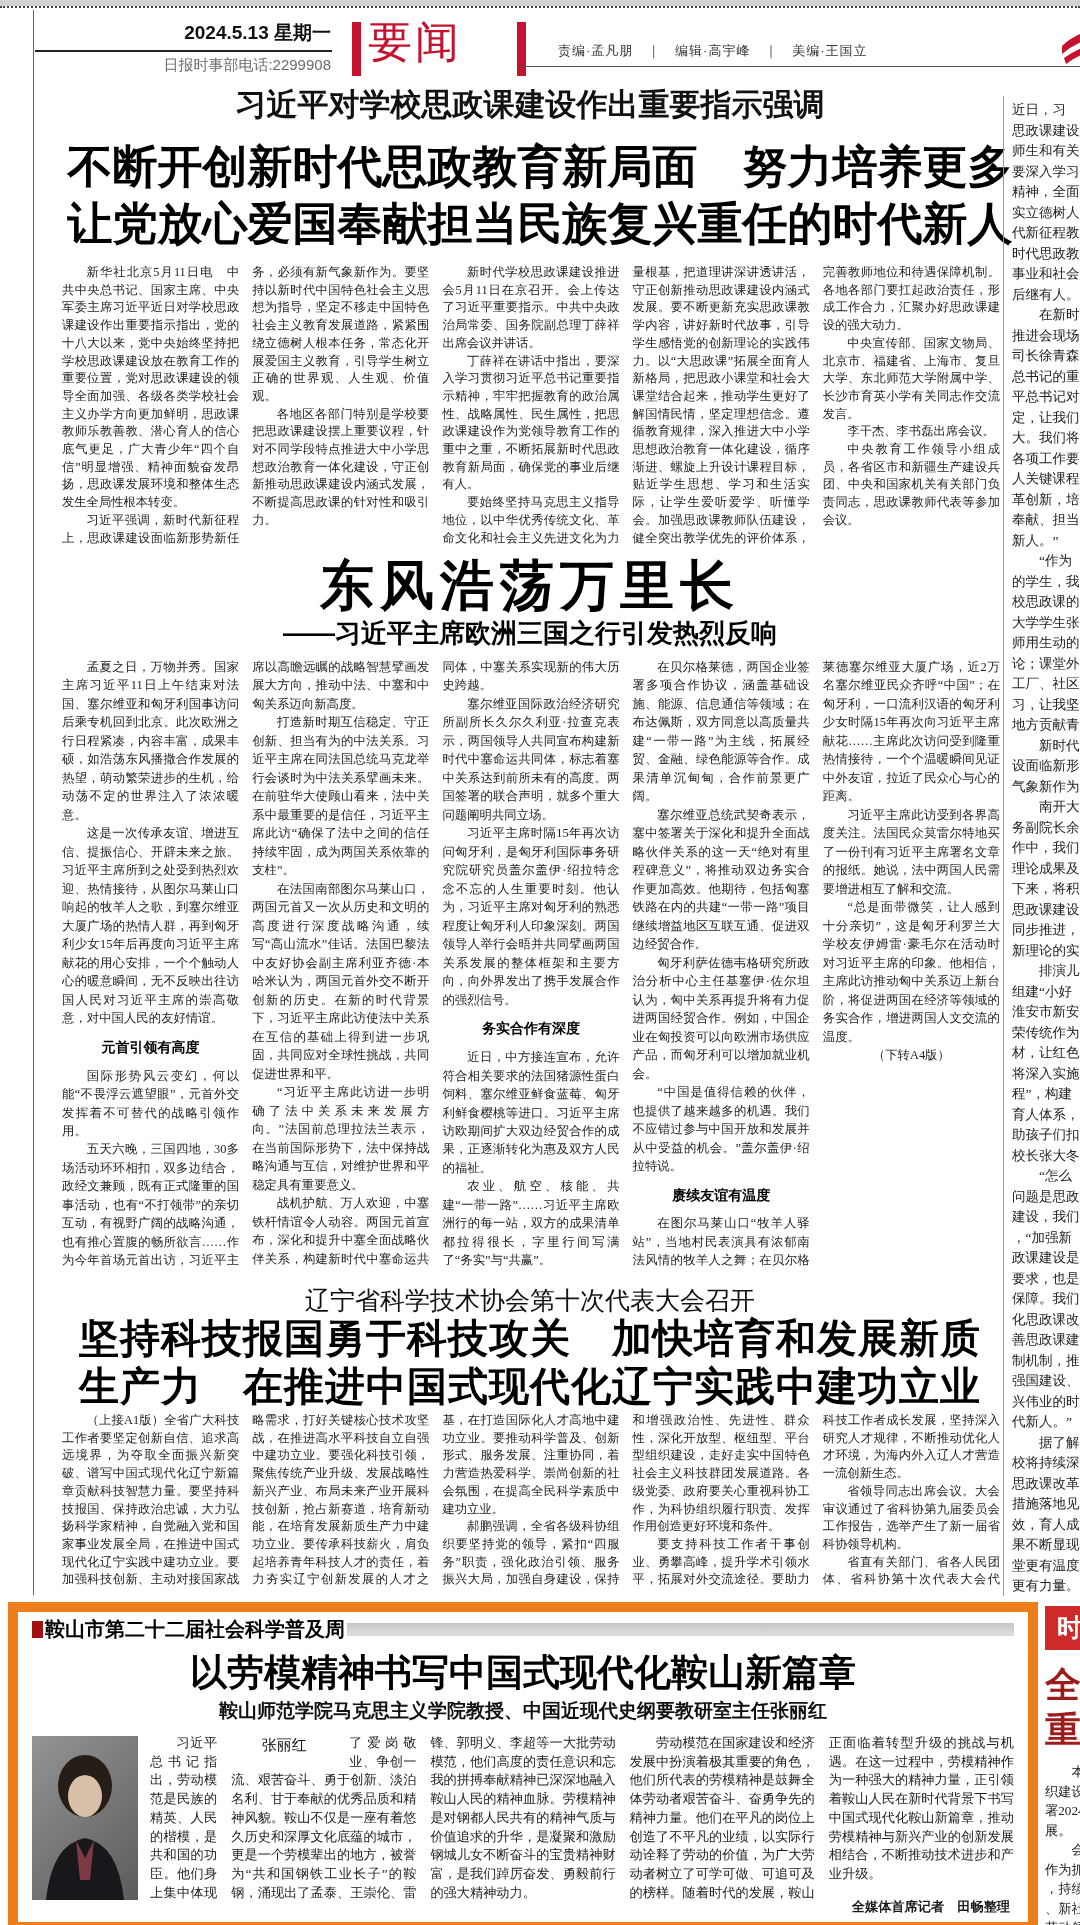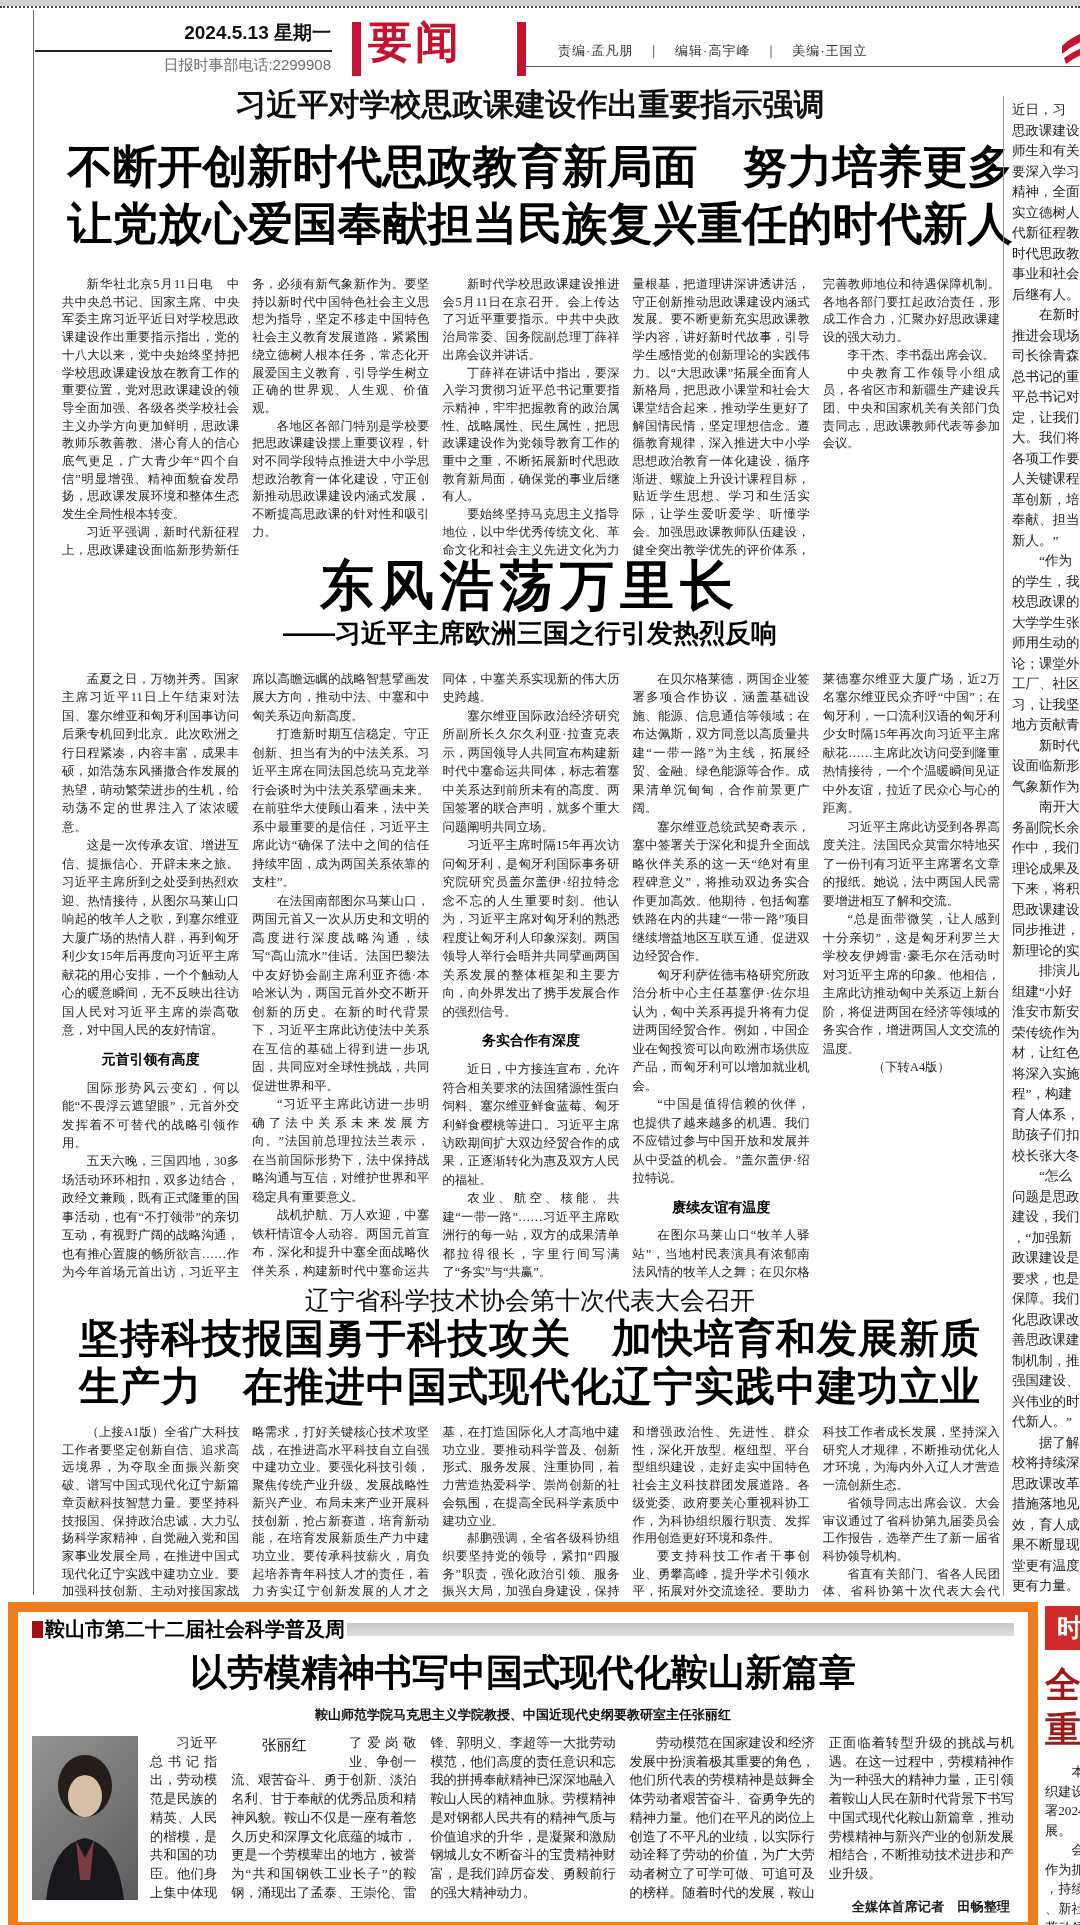--- a/index.html
+++ b/index.html
@@ -9,29 +9,29 @@
   
   #band-top{left:0;top:0;width:1080px;height:6px;background:#d2d2d2;}
   #dotline{left:0;top:6px;width:1080px;height:0;border-top:2px dotted #444;}
   #vline-left{left:33px;top:10px;width:0;height:1585px;border-left:1px solid #666;}
   #mast-date{left:35px;top:20px;width:296px;text-align:right;font-size:19px;font-weight:bold;color:#111;}
   #mast-dateline{left:35px;top:50px;width:297px;height:2px;background:#222;}
   #mast-phone{left:35px;top:56px;width:296px;text-align:right;font-size:15px;color:#6c6c6c;}
   .red-bar{width:9px;height:54px;background:#c4122f;}
   #yw-bar1{left:352px;top:22px;}
   #yw-bar2{left:517px;top:22px;}
-  #yw-title{left:368px;top:18px;font-size:44px;line-height:1.1;font-weight:700;color:#c4122f;letter-spacing:3px;}
+  #yw-title{left:368px;top:18px;font-size:44px;line-height:1.1;font-weight:400;color:#c4122f;letter-spacing:3px;}
   #mast-editors{left:558px;top:42px;font-size:13px;color:#333;letter-spacing:1px;}
   #mast-line{left:520px;top:66px;width:560px;height:1px;background:#555;}
   #logo{right:0;top:22px;width:26px;height:44px;overflow:hidden;}
   
   .kicker{text-align:center;font-weight:600;color:#111;}
   .headline{text-align:center;font-weight:900;color:#000;font-family:"Liberation Sans",sans-serif;}
   .col-body{column-gap:13px;column-fill:auto;text-align:justify;color:#1d1d1d;
-            font-family:"Liberation Serif",serif;overflow:hidden;margin-top:12px;}
+            font-family:"Liberation Serif",serif;overflow:hidden;}
   .col-body p.body-p{margin:0;text-indent:2em;}
   .col-body h5.sub-head{margin:9px 0;text-align:center;font-size:14px;font-weight:bold;color:#000;
                         font-family:"Liberation Sans",sans-serif;}
   .col-body p.turn-note{text-align:center;text-indent:0;}
   
   #art1-kicker{left:60px;top:84px;width:940px;font-size:31px;}
   #art1-hl{left:40px;top:138px;width:1000px;font-size:45px;line-height:57px;letter-spacing:0px;}
   #art1-body{left:62px;top:264px;width:938px;height:284px;column-count:5;font-size:12.3px;line-height:1.44;}
   
   #art2-hl{left:60px;top:550px;width:940px;font-size:54px;letter-spacing:6px;}
@@ -47,21 +47,21 @@
   .rc-line{white-space:nowrap;font-size:13.5px;line-height:20.5px;color:#222;
            font-family:"Liberation Serif",serif;}
   
   #feature-box{left:8px;top:1602px;width:1030px;height:330px;border:10px solid #ee7d1c;
                background:#fff;box-sizing:border-box;padding:6px 14px;}
   #f-striprow{display:flex;align-items:center;gap:2px;height:22px;}
   #f-square{width:11px;height:17px;background:#a01212;}
   #f-label{font-size:20px;font-weight:800;color:#000;white-space:nowrap;}
   #f-graybar{flex:1;height:13px;background:linear-gradient(#c6c6c6,#dedede);}
   #f-headline{margin-top:8px;text-align:center;font-size:37px;font-weight:900;color:#000;}
-  #f-byline{margin-top:8px;text-align:center;font-size:13px;font-weight:700;color:#111;}
+  #f-byline{margin-top:0;text-align:center;font-size:19px;font-weight:700;color:#111;}
   #f-bodywrap{position:relative;margin-top:10px;}
   #f-body{column-count:5;column-gap:14px;column-fill:auto;height:182px;overflow:hidden;
           font-size:13.2px;line-height:1.42;text-align:justify;font-family:"Liberation Serif",serif;}
   #f-body p.body-p{margin:0;text-indent:2em;}
   #photo-block{float:left;width:106px;margin:2px 12px 4px 0;}
   #photo{width:106px;height:164px;background:linear-gradient(135deg,#949494,#5c5c5c);
          position:relative;overflow:hidden;}
   #photo-caption{text-align:center;font-size:15px;margin-top:3px;color:#111;
                  font-family:"Liberation Sans",sans-serif;}
   #f-credit{position:absolute;right:4px;bottom:0;background:#fff;font-size:13.2px;font-weight:600;
@@ -106,20 +106,21 @@
       <div class="hl-line">不断开创新时代思政教育新局面　努力培养更多</div>
       <div class="hl-line">让党放心爱国奉献担当民族复兴重任的时代新人</div>
     </div>
   <div class="abs col-body" id="art1-body">
       <p class="body-p">新华社北京5月11日电　中共中央总书记、国家主席、中央军委主席习近平近日对学校思政课建设作出重要指示指出，党的十八大以来，党中央始终坚持把学校思政课建设放在教育工作的重要位置，党对思政课建设的领导全面加强、各级各类学校社会主义办学方向更加鲜明，思政课教师乐教善教、潜心育人的信心底气更足，广大青少年“四个自信”明显增强、精神面貌奋发昂扬，思政课发展环境和整体生态发生全局性根本转变。</p>
       <p class="body-p">习近平强调，新时代新征程上，思政课建设面临新形势新任务，必须有新气象新作为。要坚持以新时代中国特色社会主义思想为指导，坚定不移走中国特色社会主义教育发展道路，紧紧围绕立德树人根本任务，常态化开展爱国主义教育，引导学生树立正确的世界观、人生观、价值观。</p>
       <p class="body-p">各地区各部门特别是学校要把思政课建设摆上重要议程，针对不同学段特点推进大中小学思想政治教育一体化建设，守正创新推动思政课建设内涵式发展，不断提高思政课的针对性和吸引力。</p>
       <p class="body-p">新时代学校思政课建设推进会5月11日在京召开。会上传达了习近平重要指示。中共中央政治局常委、国务院副总理丁薛祥出席会议并讲话。</p>
       <p class="body-p">丁薛祥在讲话中指出，要深入学习贯彻习近平总书记重要指示精神，牢牢把握教育的政治属性、战略属性、民生属性，把思政课建设作为党领导教育工作的重中之重，不断拓展新时代思政教育新局面，确保党的事业后继有人。</p>
       <p class="body-p">要始终坚持马克思主义指导地位，以中华优秀传统文化、革命文化和社会主义先进文化为力量根基，把道理讲深讲透讲活，守正创新推动思政课建设内涵式发展。要不断更新充实思政课教学内容，讲好新时代故事，引导学生感悟党的创新理论的实践伟力。以“大思政课”拓展全面育人新格局，把思政小课堂和社会大课堂结合起来，推动学生更好了解国情民情，坚定理想信念。遵循教育规律，深入推进大中小学思想政治教育一体化建设，循序渐进、螺旋上升设计课程目标，贴近学生思想、学习和生活实际，让学生爱听爱学、听懂学会。加强思政课教师队伍建设，健全突出教学优先的评价体系，完善教师地位和待遇保障机制。各地各部门要扛起政治责任，形成工作合力，汇聚办好思政课建设的强大动力。</p>
+      <p class="body-p">中央宣传部、国家文物局、北京市、福建省、上海市、复旦大学、东北师范大学附属中学、长沙市育英小学有关同志作交流发言。</p>
       <p class="body-p">李干杰、李书磊出席会议。</p>
       <p class="body-p">中央教育工作领导小组成员，各省区市和新疆生产建设兵团、中央和国家机关有关部门负责同志，思政课教师代表等参加会议。</p>
     </div>
 
   <div class="abs headline" id="art2-hl">东风浩荡万里长</div>
   <div class="abs" id="art2-sub">——习近平主席欧洲三国之行引发热烈反响</div>
   <div class="abs col-body" id="art2-body">
       <p class="body-p">孟夏之日，万物并秀。国家主席习近平11日上午结束对法国、塞尔维亚和匈牙利国事访问后乘专机回到北京。此次欧洲之行日程紧凑，内容丰富，成果丰硕，如浩荡东风播撒合作发展的热望，萌动繁荣进步的生机，给动荡不定的世界注入了浓浓暖意。</p>
       <p class="body-p">这是一次传承友谊、增进互信、提振信心、开辟未来之旅。习近平主席所到之处受到热烈欢迎、热情接待，从图尔马莱山口响起的牧羊人之歌，到塞尔维亚大厦广场的热情人群，再到匈牙利少女15年后再度向习近平主席献花的用心安排，一个个触动人心的暖意瞬间，无不反映出往访国人民对习近平主席的崇高敬意，对中国人民的友好情谊。</p>
       <h5 class="sub-head">元首引领有高度</h5>

